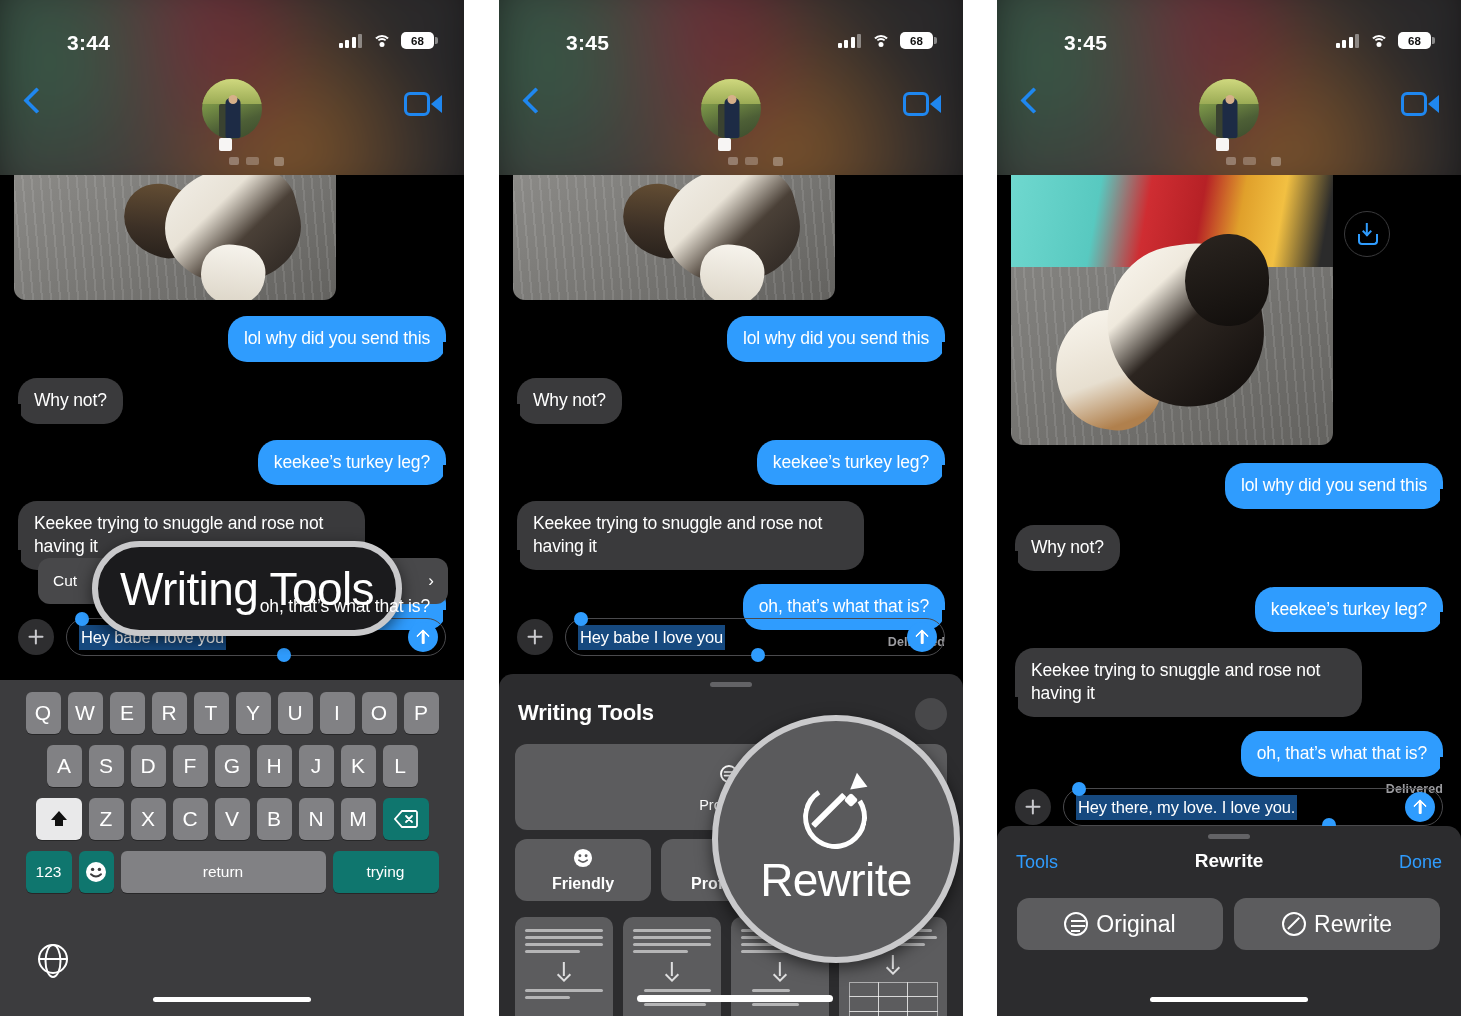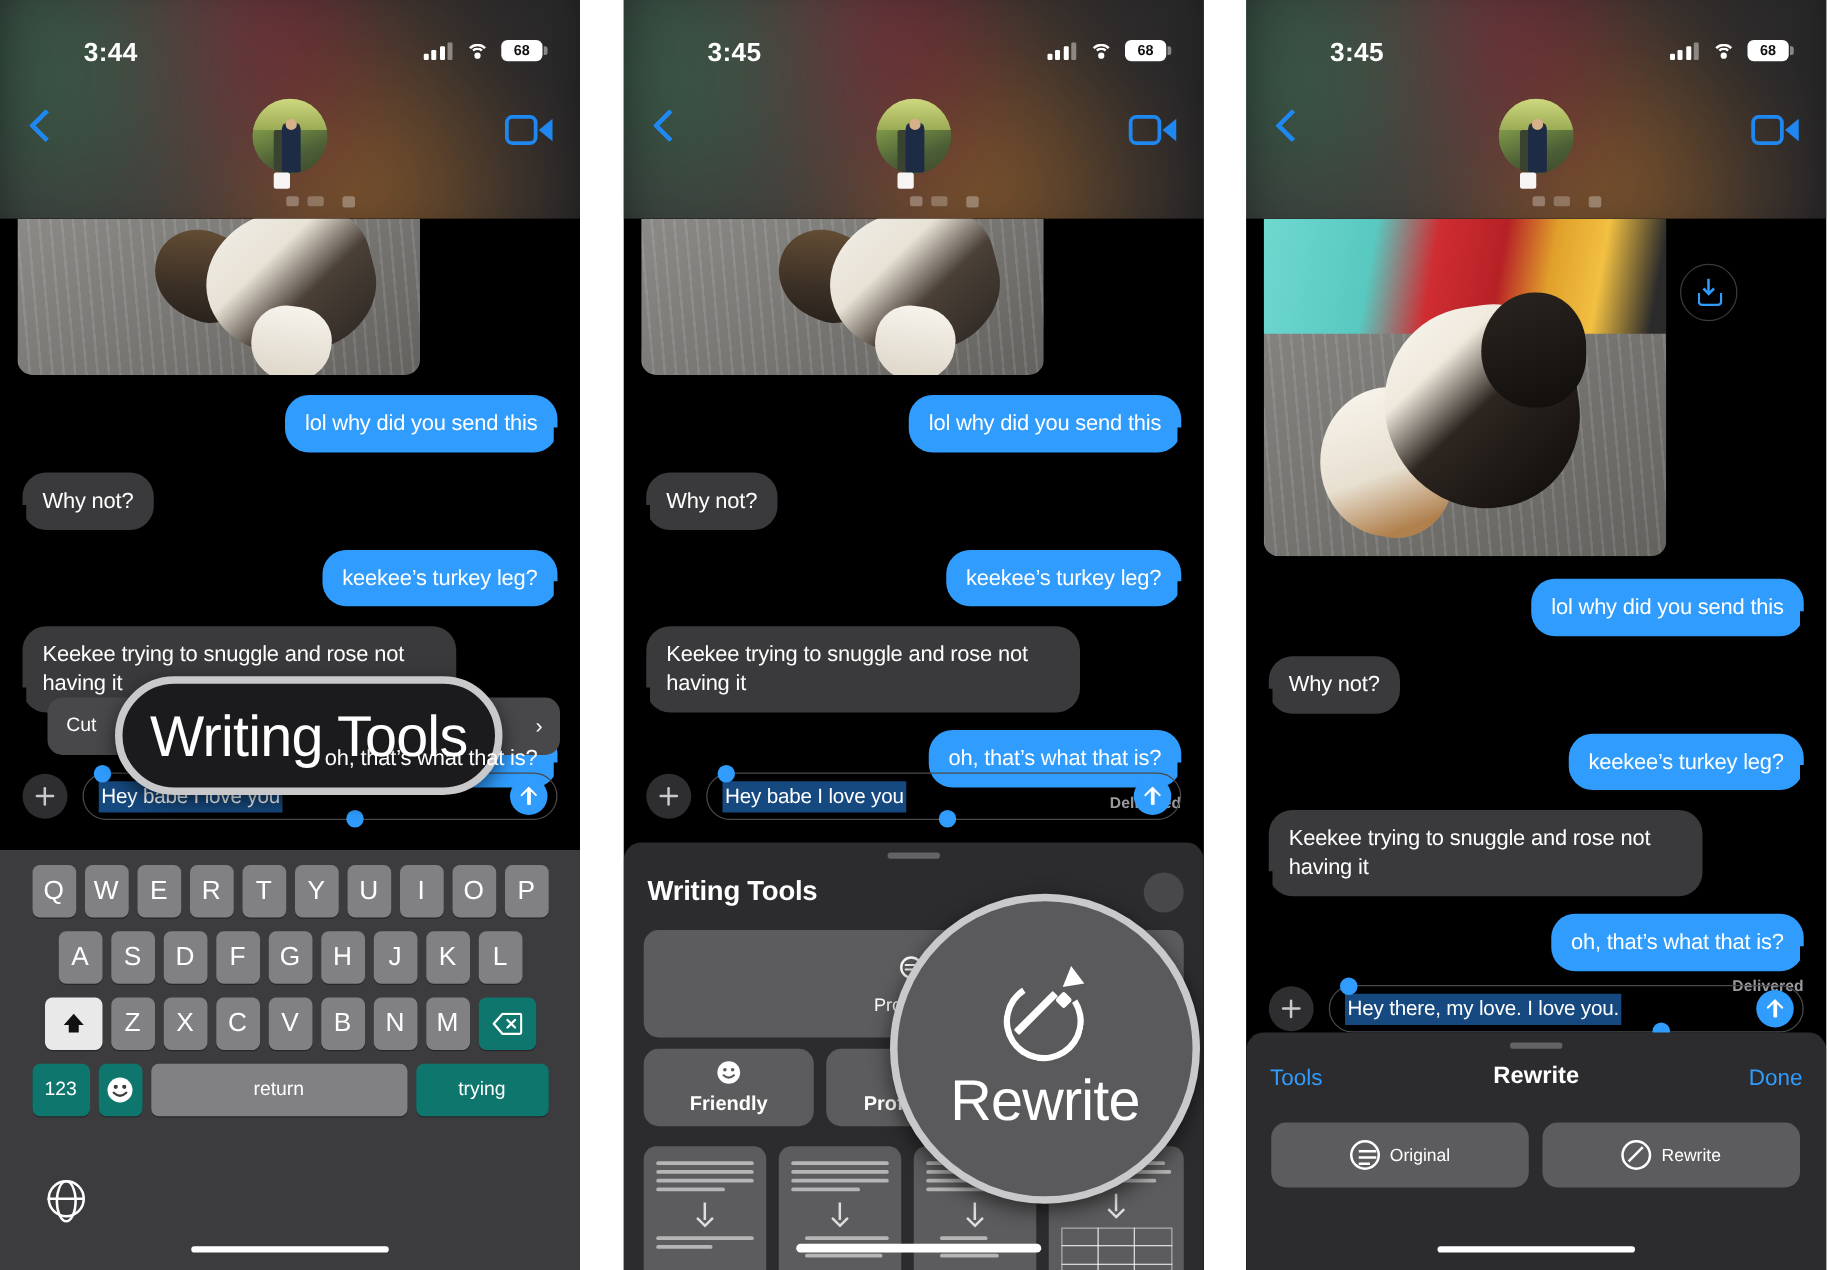--- a/index.html
+++ b/index.html
@@ -205,21 +205,21 @@
 
   
   .rwbar{ position:absolute; left:0; right:0; bottom:0; background:#2c2c2e;
      border-radius:14px 14px 0 0; }
   .rwtitle{ position:absolute; left:50%; transform:translateX(-50%); top:24px;
      color:#fff; font-size:19px; font-weight:bold; }
   .rwleft{ position:absolute; left:19px; top:26px; color:#2f9cfe; font-size:18px; }
   .rwright{ position:absolute; right:19px; top:26px; color:#2f9cfe; font-size:18px; }
   .rwbtn{ position:absolute; height:52px; background:#5c5c5e; border-radius:12px;
      display:flex; align-items:center; justify-content:center; gap:8px;
-     color:#fff; font-size:14px; }
+     color:#fff; font-size:23px; }
   .cIcon{ width:24px; height:24px; border:2px solid #fff; border-radius:50%; position:relative; }
   .cIcon .l{ position:absolute; left:5px; top:6px; width:14px; height:2px; background:#fff;}
   .cIcon .l2{ position:absolute; left:5px; top:11px; width:14px; height:2px; background:#fff;}
   .cIcon .l3{ position:absolute; left:5px; top:16px; width:9px; height:2px; background:#fff;}
   .pIcon{ width:24px; height:24px; border:2px solid #fff; border-radius:50%; position:relative;}
   .pIcon::after{ content:""; position:absolute; left:4px; top:14px; width:16px; height:2.2px;
      background:#fff; transform:rotate(-45deg); transform-origin:left center; }
 
   
   .saveBtn{ position:absolute; width:46px; height:46px; border-radius:50%;

